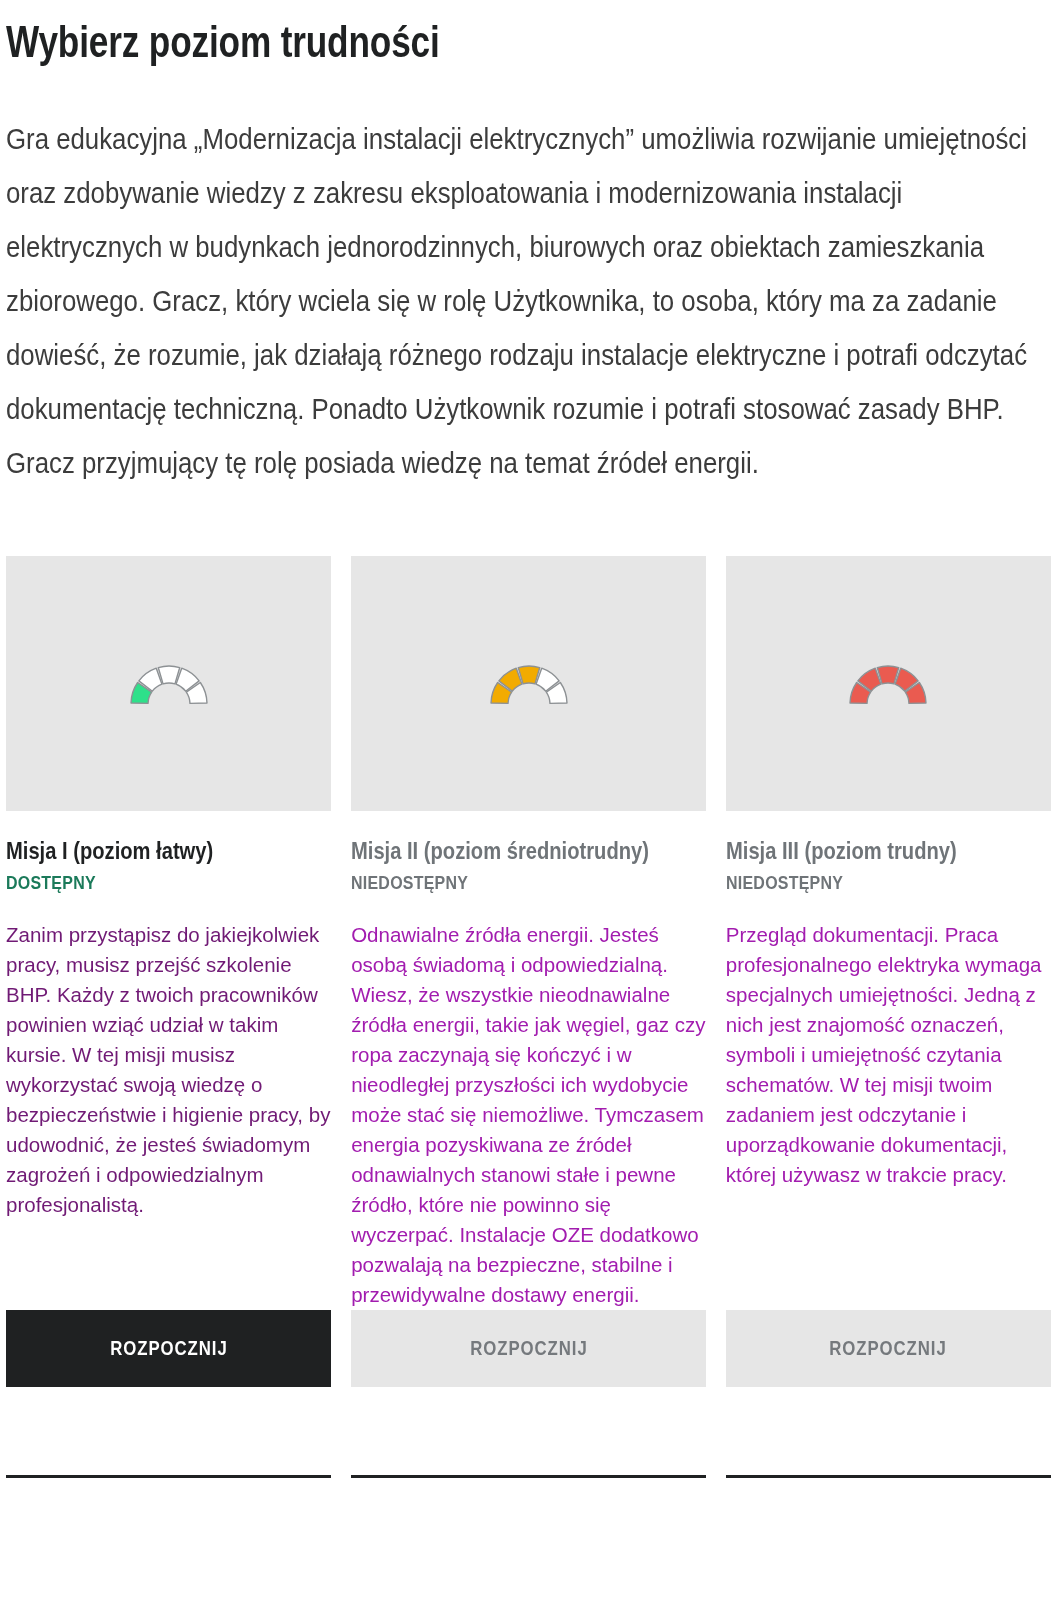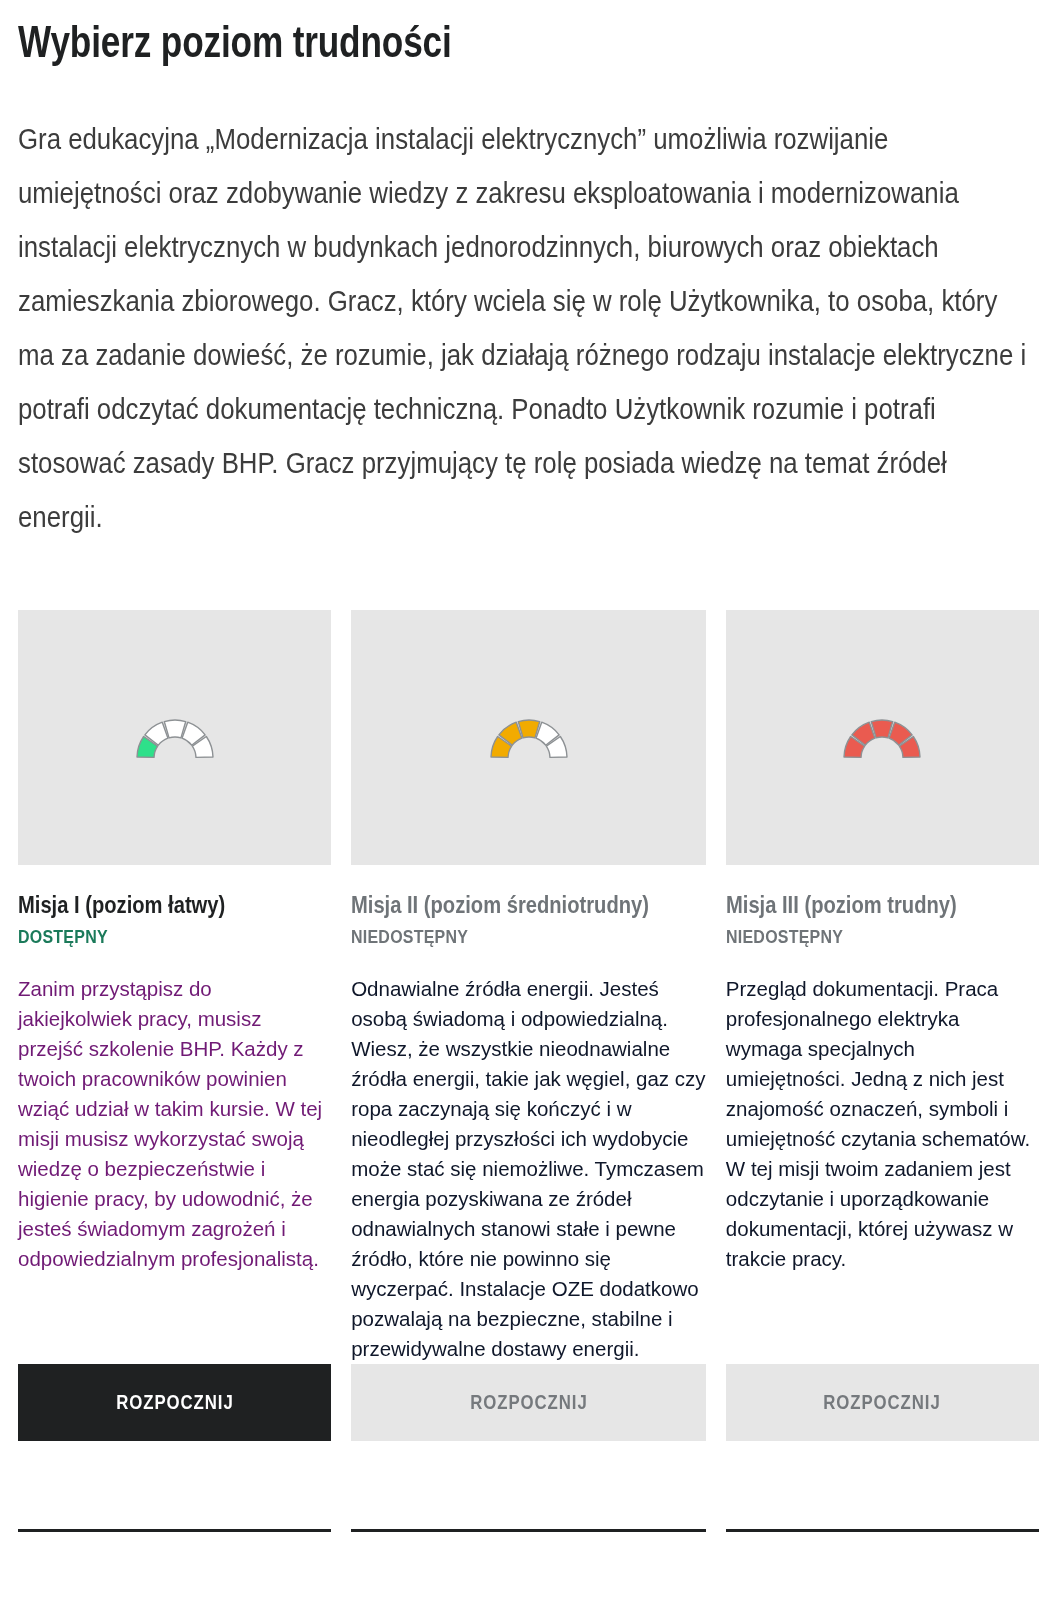--- a/index.html
+++ b/index.html
@@ -10,21 +10,21 @@
   }
   body {
     width: 1057px;
     min-height: 1600px;
     font-family: "Liberation Sans", sans-serif;
     -webkit-font-smoothing: antialiased;
   }
   .page {
     width: 1057px;
     box-sizing: border-box;
-    padding: 0 18px;
+    padding: 0 6px;
   }
   
   .page-title {
     font-family: "Liberation Sans Narrow", "Liberation Sans", sans-serif;
     font-weight: 700;
     font-stretch: condensed;
     transform: scaleX(0.80);
     transform-origin: left center;
     font-size: 44px;
     line-height: 1.0;
@@ -96,21 +96,21 @@
   }
   .card.disabled .card-status { color: #6f7478; }
 
   .card-body {
     font-family: "Liberation Sans", sans-serif;
     font-size: 20.5px;
     line-height: 30px;
     color: #701a75;
     margin: 26px 0 0 0;
   }
-  .card.disabled .card-body { color: #0f172a; }
+  .card.disabled .card-body { color: #a21caf; }
 
   .card-spacer { flex: 1 1 auto; }
 
   .card-button {
     display: block;
     width: 100%;
     border: 0;
     box-sizing: border-box;
     height: 77px;
     background: #1f2122;

